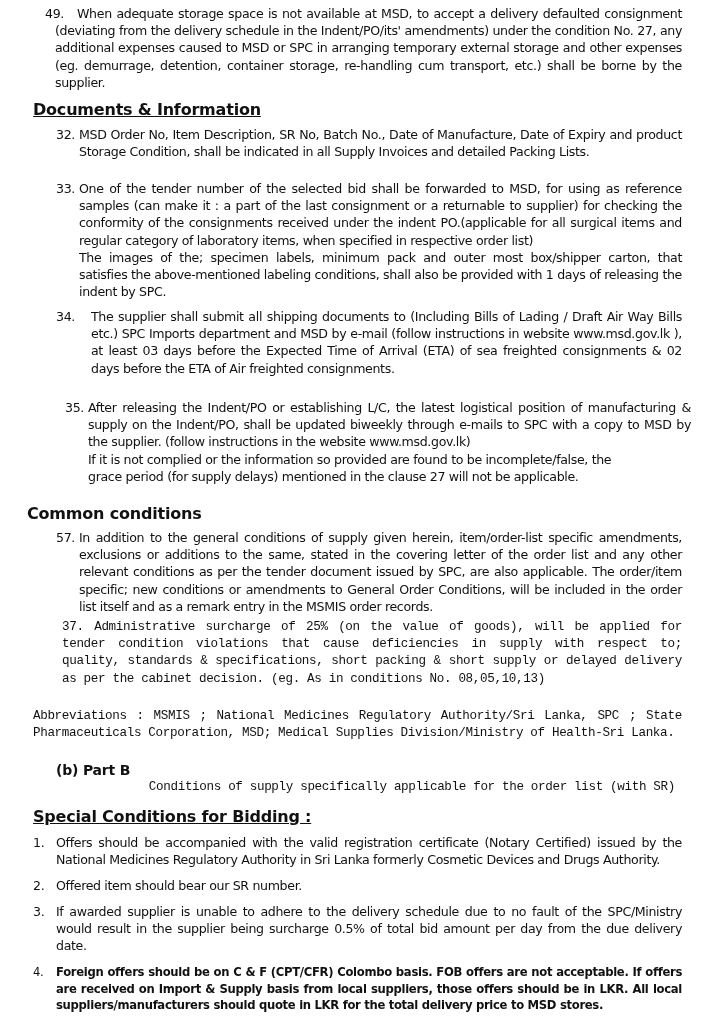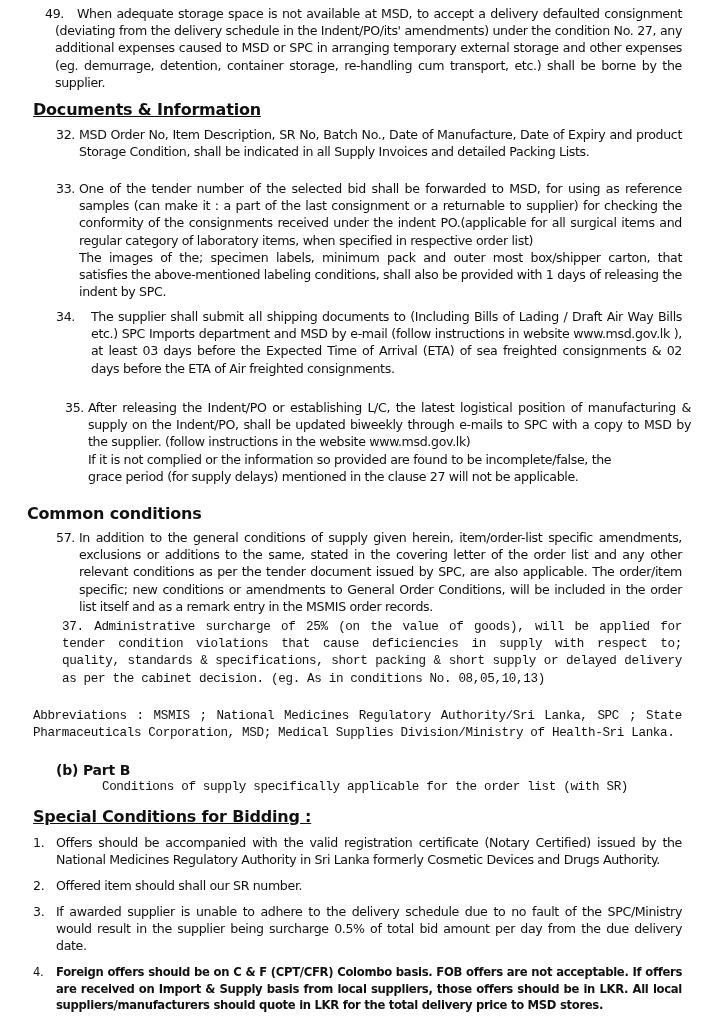--- a/index.html
+++ b/index.html
@@ -60,32 +60,32 @@
 <div class="item" style="left:56px; top:529px; width:626px;">
   <span class="num">57.</span>
   <div class="txt" style="margin-left:23px;">In addition to the general conditions of supply given herein, item/order-list specific amendments, exclusions or additions to the same, stated in the covering letter of the order list and any other relevant conditions as per the tender document issued by SPC, are also applicable. The order/item specific; new conditions or amendments to General Order Conditions, will be included in the order list itself and as a remark entry in the MSMIS order records.</div>
 </div>
 
 <div class="blk" style="left:62px; top:619px; width:620px;">37. Administrative surcharge of 25% (on the value of goods), will be applied for tender condition violations that cause deficiencies in supply with respect to; quality, standards &amp; specifications, short packing &amp; short supply or delayed delivery as per the cabinet decision. (eg. As in conditions No. 08,05,10,13)</div>
 
 <div class="blk" style="left:33px; top:708px; width:649px;">Abbreviations : MSMIS ; National Medicines Regulatory Authority/Sri Lanka, SPC ; State Pharmaceuticals Corporation, MSD; Medical Supplies Division/Ministry of Health-Sri Lanka.</div>
 
 <div class="heading" style="left:56px; top:762px; font-size:14px;">(b) Part B</div>
-<div class="blk" style="left:55px; top:779px; width:620px; text-align:center;">Conditions of supply specifically applicable for the order list (with SR)</div>
+<div class="blk" style="left:55px; top:779px; width:620px; text-align:right;">Conditions of supply specifically applicable for the order list (with SR)</div>
 
 <div class="heading u" style="left:33px; top:808px;">Special Conditions for Bidding :</div>
 
 <div class="item" style="left:33px; top:834px; width:649px;">
   <span class="num">1.</span>
   <div class="txt" style="margin-left:23px;">Offers should be accompanied with the valid registration certificate (Notary Certified) issued by the National Medicines Regulatory Authority in Sri Lanka formerly Cosmetic Devices and Drugs Authority.</div>
 </div>
 
 <div class="item" style="left:33px; top:877px; width:649px;">
   <span class="num">2.</span>
-  <div class="txt" style="margin-left:23px;">Offered item should shall our SR number.</div>
+  <div class="txt" style="margin-left:23px;">Offered item should bear our SR number.</div>
 </div>
 
 <div class="item" style="left:33px; top:903px; width:649px;">
   <span class="num">3.</span>
   <div class="txt" style="margin-left:23px;">If awarded supplier is unable to adhere to the delivery schedule due to no fault of the SPC/Ministry would result in the supplier being surcharge 0.5% of total bid amount per day from the due delivery date.</div>
 </div>
 
 <div class="item" style="left:33px; top:964px; width:649px; font-size:11.6px; line-height:16.5px;">
   <span class="num">4.</span>
   <div class="txt bold" style="margin-left:23px; letter-spacing:-0.3px;">Foreign offers should be on C &amp; F (CPT/CFR) Colombo basis. FOB offers are not acceptable. If offers are received on Import &amp; Supply basis from local suppliers, those offers should be in LKR. All local suppliers/manufacturers should quote in LKR for the total delivery price to MSD stores.</div>

